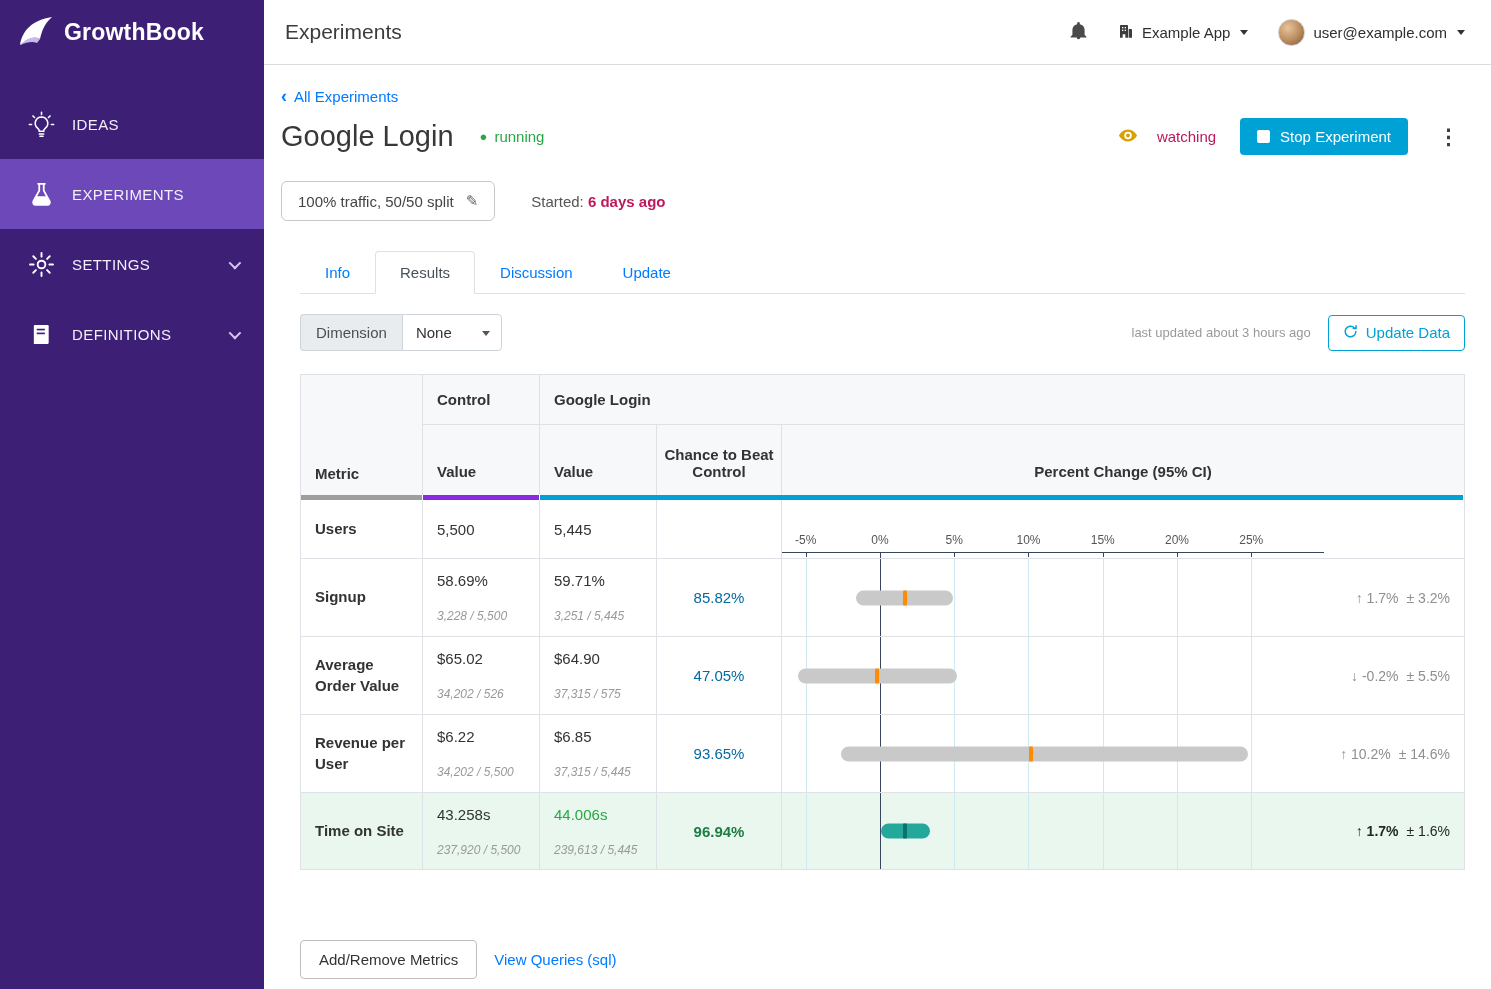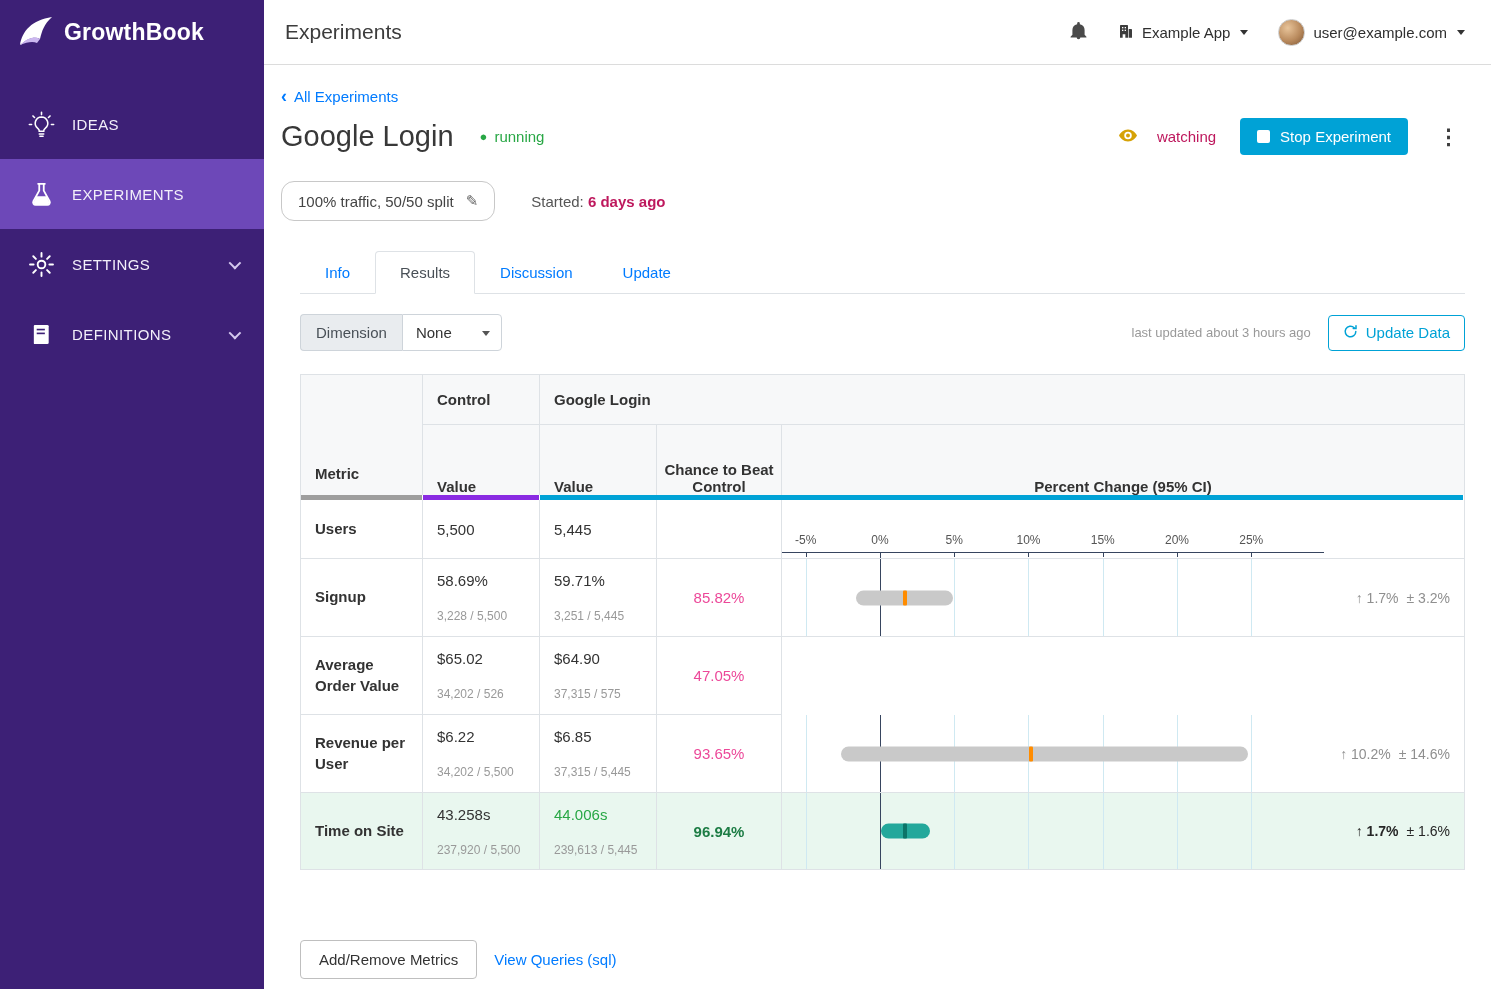--- a/index.html
+++ b/index.html
@@ -35,21 +35,21 @@
   .page-title{font-size:29px;font-weight:500;color:#383838}
   .status{display:flex;align-items:center;gap:7px;margin-left:26px;color:#28a745}
   .status .dot{color:#28a745;font-size:13px}
   .title-actions{margin-left:auto;display:flex;align-items:center;gap:24px}
   .watching{display:flex;align-items:flex-start;gap:20px;color:#be185d;cursor:pointer}
   .stop-btn{display:flex;align-items:center;gap:10px;background:#00a2d6;color:#fff;border:none;border-radius:4px;padding:10px 17px;font-size:15px;cursor:pointer}
   .stop-square{width:13px;height:13px;background:#fff;border-radius:2px}
   .kebab{font-size:21px;font-weight:bold;color:#3c3c3c;padding:0 6px;cursor:pointer}
 
   .traffic-row{display:flex;align-items:center;gap:36px;margin-top:26px}
-  .traffic-btn{display:flex;align-items:center;gap:12px;background:#fff;border:1px solid #c8c8c8;border-radius:13px;padding:10px 16px;color:#444;font-size:15px;cursor:pointer}
+  .traffic-btn{display:flex;align-items:center;gap:12px;background:#fff;border:1px solid #c8c8c8;border-radius:6px;padding:10px 16px;color:#444;font-size:15px;cursor:pointer}
   .pencil{color:#666;font-size:15px}
   .started{color:#555}
   .started b{color:#be185d}
 
   
   .tabs{display:flex;margin:30px 0 0 19px;border-bottom:1px solid #dee2e6}
   .tab{padding:12px 24px;color:#007bff;cursor:pointer;border:1px solid transparent;margin-bottom:-1px;font-size:15px}
   .tab.active{color:#495057;background:#fff;border-color:#dee2e6 #dee2e6 #fff;border-radius:4px 4px 0 0}
 
   .panel{margin-left:19px;padding-top:20px}
@@ -62,29 +62,29 @@
   .update-btn{display:flex;align-items:center;gap:8px;background:#fff;border:1px solid #00a2d6;color:#00a2d6;border-radius:4px;padding:8px 14px;font-size:15px;cursor:pointer}
 
   
   .rt{display:grid;grid-template-columns:122px 117px 117px 125px 1fr;grid-template-rows:50px 70px 5px 59px 78px 78px 78px 76px;border:1px solid #dee2e6;margin-top:23px}
   .c{border-right:1px solid #dee2e6;border-bottom:1px solid #dee2e6;display:flex;flex-direction:column;justify-content:center;padding-left:14px;background:#fff}
   .col1{grid-column:1}.col2{grid-column:2}.col3{grid-column:3}.col4{grid-column:4}.col5{grid-column:5}
   .row1{grid-row:1}.row2{grid-row:2}.row3{grid-row:3}.row4{grid-row:4}.row5{grid-row:5}.row6{grid-row:6}.row7{grid-row:7}.row8{grid-row:8}
   .hd{background:#f7f8f9;font-weight:bold;color:#333}
   .h-metric{grid-row:1/3;justify-content:flex-end;padding-bottom:13px;border-bottom:0}
   .h-top{justify-content:center}
-  .h2{justify-content:flex-end;padding-bottom:0;border-bottom:0}
+  .h2{justify-content:flex-end;padding-bottom:15px;border-bottom:0}
   .ctr{align-items:center;text-align:center;padding-left:0}
   .nbr{border-right:0}
   .nbb{border-bottom:0}
   .cb{border:none;border-right:1px solid #fff;padding:0}
   .mcell{font-weight:bold;line-height:1.35;padding-right:10px}
   .vcell .v{color:#333}
-  .vcell .d{color:#999;font-size:12px;margin-top:20px}
-  .ccell{align-items:center;justify-content:center;padding-left:0;color:#ec4899}
+  .vcell .d{color:#999;font-size:12px;font-style:italic;margin-top:20px}
+  .ccell{align-items:center;justify-content:center;padding-left:0;color:#0369a1}
   .pcell{flex-direction:row;padding:0;border-right:0}
   .g{background:#e9f7ef}
   .sig-chance{color:#1c7c44;font-weight:bold}
   .gv .v{color:#28a745}
 
   
   .plot,.axis{flex:1;position:relative;height:100%}
   .chg{width:140px;flex-shrink:0;display:flex;align-items:center;justify-content:flex-end;padding-right:14px;white-space:nowrap;font-size:14px;color:#8f8f8f}
   .chg .cv{margin-right:8px}
   .sig-chg{color:#262626}
@@ -341,20 +341,37 @@
           <div class="c mcell col1 row6">Average Order Value</div>
           <div class="c vcell col2 row6">
             <div class="v">$65.02</div>
             <div class="d">34,202 / 526</div>
           </div>
           <div class="c vcell col3 row6">
             <div class="v">$64.90</div>
             <div class="d">37,315 / 575</div>
           </div>
           <div class="c ccell col4 row6">47.05%</div>
+          <div class="c pcell col5 row6">
+            <div class="plot">
+                <div class="gline" style="left: 4.38356%;"></div>
+                <div class="gline zero" style="left: 18.0822%;"></div>
+                <div class="gline" style="left: 31.7808%;"></div>
+                <div class="gline" style="left: 45.4795%;"></div>
+                <div class="gline" style="left: 59.1781%;"></div>
+                <div class="gline" style="left: 72.8767%;"></div>
+                <div class="gline" style="left: 86.5753%;"></div>
+                <div class="ci-bar" style="left: 3.0137%; width: 29.3151%; background: rgb(201, 201, 201);"></div>
+                <div class="ci-mark" style="left: 17.5342%; background: rgb(255, 140, 0);"></div>
+              </div>
+            <div class="chg">
+              <span class="cv"><span>↓</span> <span>-0.2%</span></span>
+              <span class="pm">± 5.5%</span>
+            </div>
+          </div>
 
           <div class="c mcell col1 row7">Revenue per User</div>
           <div class="c vcell col2 row7">
             <div class="v">$6.22</div>
             <div class="d">34,202 / 5,500</div>
           </div>
           <div class="c vcell col3 row7">
             <div class="v">$6.85</div>
             <div class="d">37,315 / 5,445</div>
           </div>

